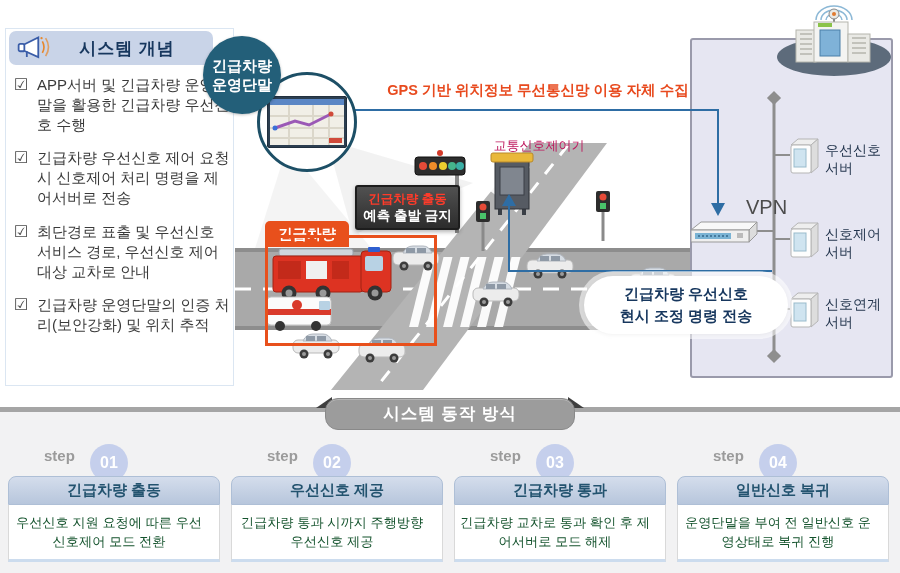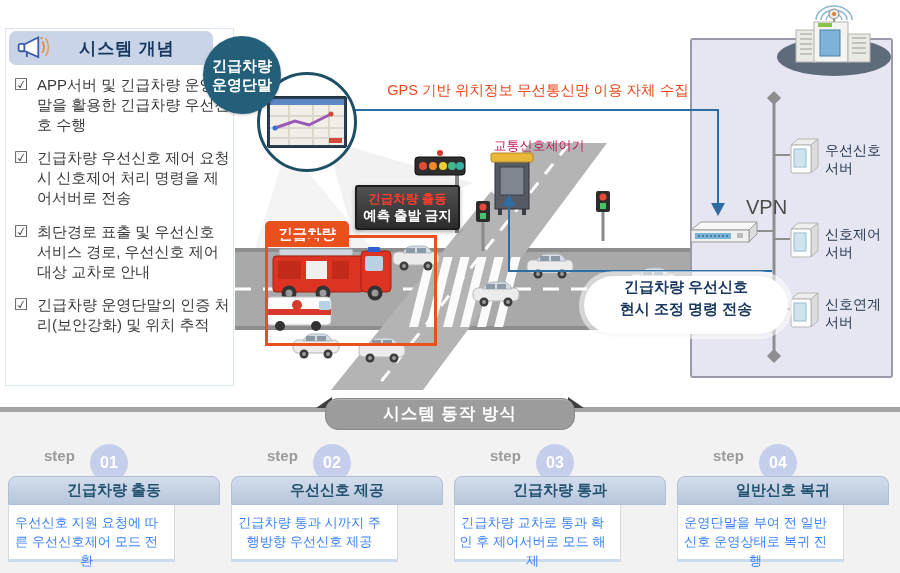--- a/index.html
+++ b/index.html
@@ -23,21 +23,21 @@
   .badge-circle { position:absolute; left:203px; top:36px; width:78px; height:78px; border-radius:50%;
     background:#235f79; color:#fff; display:flex; flex-direction:column; align-items:center;
     justify-content:center; font-size:15px; font-weight:700; line-height:1.3; z-index:7;
     box-shadow:0 1px 3px rgba(0,0,0,.25); }
   .device-circle { position:absolute; left:257px; top:72px; width:100px; height:100px; border-radius:50%;
     background:#fff; border:3px solid #1d4f66; z-index:5; display:flex; align-items:center;
     justify-content:center; }
 
   
   .gps-note { position:absolute; left:382px; top:81px; width:312px; text-align:center;
-    font-size:14.5px; font-weight:400; color:#e84a1e; z-index:4; }
+    font-size:14.5px; font-weight:700; color:#e84a1e; z-index:4; }
 
   
   .scene-svg { position:absolute; left:235px; top:85px; width:455px; height:305px; z-index:1; }
   .overlay-svg { position:absolute; left:0; top:0; width:900px; height:573px; z-index:3; pointer-events:none; }
 
   .vms-board { position:absolute; left:355px; top:185px; width:105px; height:45px;
     background:linear-gradient(#515151,#2c2c2c); border:2px solid #1d1d1d; border-radius:3px;
     display:flex; flex-direction:column; align-items:center; justify-content:center; z-index:4;
     box-shadow:0 2px 4px rgba(0,0,0,.3); }
   .vms-line1 { font-size:12.5px; font-weight:700; color:#ff3b2a; line-height:1.35; }
@@ -46,21 +46,21 @@
   .controller-label { position:absolute; left:478px; top:137px; width:122px; text-align:center;
     font-size:13px; color:#be185d; z-index:4; }
 
   .ev-tab { position:absolute; left:265px; top:221px; width:84px; height:26px; background:#e8501c;
     border-radius:5px 5px 0 0; color:#fff; font-size:14.5px; font-weight:700; display:flex;
     align-items:center; justify-content:center; z-index:4; }
   .ev-box { position:absolute; left:265px; top:235px; width:172px; height:111px;
     border:3px solid #e8501c; z-index:4; }
 
   .callout-pill { position:absolute; left:584px; top:276px; width:204px; height:58px; background:#fff;
-    border-radius:29px; display:flex; flex-direction:column; align-items:center; 
+    border-radius:29px; display:flex; flex-direction:column; align-items:center; justify-content:center;
     z-index:5; box-shadow:0 0 0 5px rgba(255,255,255,.55), 0 1px 4px rgba(0,0,0,.12); }
   .callout-pill div { font-size:15px; font-weight:600; color:#17375e; line-height:1.45; }
 
   
   .net-panel { position:absolute; left:690px; top:38px; width:203px; height:340px; background:#e6e6f2;
     border:2px solid #9a9aab; border-radius:3px; z-index:2; }
   .building-svg { position:absolute; left:772px; top:0px; z-index:3; }
   .vpn-label { position:absolute; left:746px; top:196px; font-size:20px; color:#4c4c4c; z-index:4; }
   .router-svg { position:absolute; left:691px; top:214px; z-index:4; }
   .server { position:absolute; left:789px; z-index:4; }
@@ -83,23 +83,23 @@
 
   .step-card { position:absolute; top:443px; width:212px; height:122px; z-index:6; }
   .step-word { position:absolute; left:36px; top:4px; font-size:15px; font-weight:700; color:#9b9b9b; }
   .step-circle { position:absolute; left:82px; top:1px; width:38px; height:38px; border-radius:50%;
     background:#c5cfec; color:#fff; font-size:16px; font-weight:700; display:flex; align-items:center;
     justify-content:center; z-index:1; }
   .step-header { position:absolute; left:0; top:33px; width:212px; height:29px;
     background:linear-gradient(#d4ddec,#b7c6dc); border:1px solid #aebfd6; border-radius:8px 8px 0 0;
     display:flex; align-items:center; justify-content:center; font-size:15px; font-weight:700;
     color:#23536f; z-index:2; }
-  .step-body { position:absolute; left:0; top:62px; width:167px; height:57px; background:#fff;
+  .step-body { position:absolute; left:0; top:62px; width:212px; height:57px; background:#fff;
     border:1px solid #d9d9d9; border-top:none; border-bottom:3px solid #ccdcee; padding:8px 12px 0 2px;
-    text-align:center; font-size:13.2px; color:#3b82f6; line-height:1.45; z-index:2; }
+    text-align:center; font-size:13.2px; color:#14532d; line-height:1.45; z-index:2; }
   .c1 { left:8px; } .c2 { left:231px; } .c3 { left:454px; } .c4 { left:677px; }
 </style>
 </head>
 <body>
 
 <div id="page">
 
   <svg class="scene-svg" viewBox="0 0 455 305">
 
     <polygon points="92,55 238,98 118,150" fill="#ededed" opacity="0.75"></polygon>

